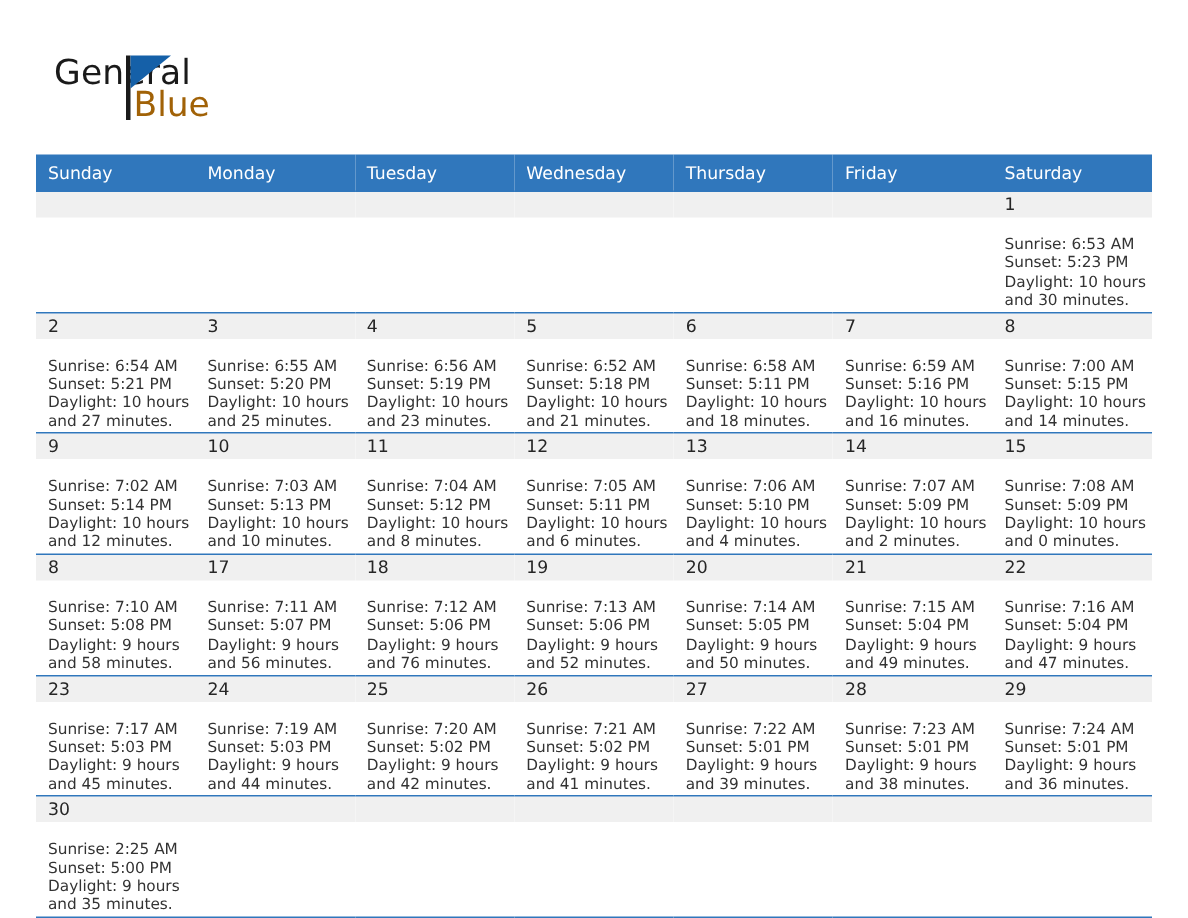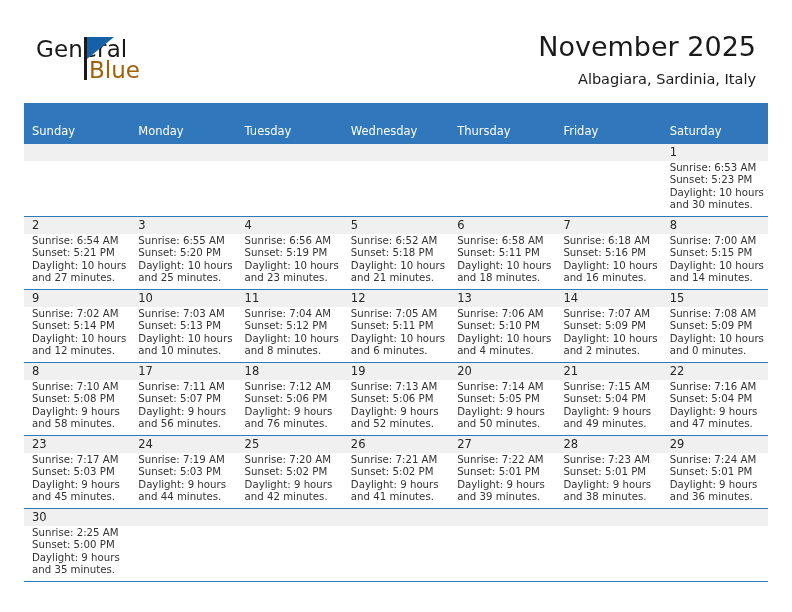--- a/index.html
+++ b/index.html
@@ -105,21 +105,21 @@
     width: 744px;
     border-collapse: collapse;
     table-layout: fixed;
   }
   .calendar th {
     background: #3077bc;
     color: #ffffff;
     font-size: 11.5px;
     font-weight: normal;
     text-align: left;
-    padding: 21px 0 5px 8px;
+    padding: 5px 0 5px 8px;
     height: 22px;
     font-family: "DejaVu Sans", sans-serif;
     border: none;
   }
   .calendar td {
     vertical-align: top;
     padding: 0;
     height: 73px;
     border-top: 1px solid #3077bc;
     border-bottom: 1px solid #3077bc;
@@ -130,21 +130,21 @@
   .daynum-band {
     background: #f0f0f0;
     height: 17px;
     padding: 1px 0 0 8px;
     font-size: 11.5px;
     color: #262626;
     font-family: "DejaVu Sans", sans-serif;
     line-height: 15px;
   }
   .cell-body {
-    padding: 1px 4px 0 8px;
+    padding: 13px 4px 0 8px;
     font-size: 10.2px;
     color: #333333;
     font-family: "DejaVu Sans", sans-serif;
     line-height: 12.4px;
   }
   .cell-body div { white-space: nowrap; }
   .cell-empty-band { height: 17px; background: #f0f0f0; }
 </style>
 </head>
 <body>
@@ -153,24 +153,20 @@
 
   <div class="header">
 
     <div class="logo">
       <span class="logo-general">General</span>
       <span class="logo-pole"></span>
       <span class="logo-flag"></span>
       <span class="logo-blue">Blue</span>
     </div>
 
-    <div class="title-block">
-      <div class="cal-title">November 2025</div>
-      <div class="cal-subtitle">Albagiara, Sardinia, Italy</div>
-    </div>
 
   </div>
 
   <table class="calendar">
     <thead>
       <tr>
         <th>Sunday</th>
         <th>Monday</th>
         <th>Tuesday</th>
         <th>Wednesday</th>
@@ -251,21 +247,21 @@
             <div class="cell-body">
               <div>Sunrise: 6:58 AM</div>
               <div>Sunset: 5:11 PM</div>
               <div>Daylight: 10 hours</div>
               <div>and 18 minutes.</div>
             </div>
           </td>
           <td>
             <div class="daynum-band">7</div>
             <div class="cell-body">
-              <div>Sunrise: 6:18 AM</div>
+              <div>Sunrise: 6:59 AM</div>
               <div>Sunset: 5:16 PM</div>
               <div>Daylight: 10 hours</div>
               <div>and 16 minutes.</div>
             </div>
           </td>
           <td>
             <div class="daynum-band">8</div>
             <div class="cell-body">
               <div>Sunrise: 7:00 AM</div>
               <div>Sunset: 5:15 PM</div>

